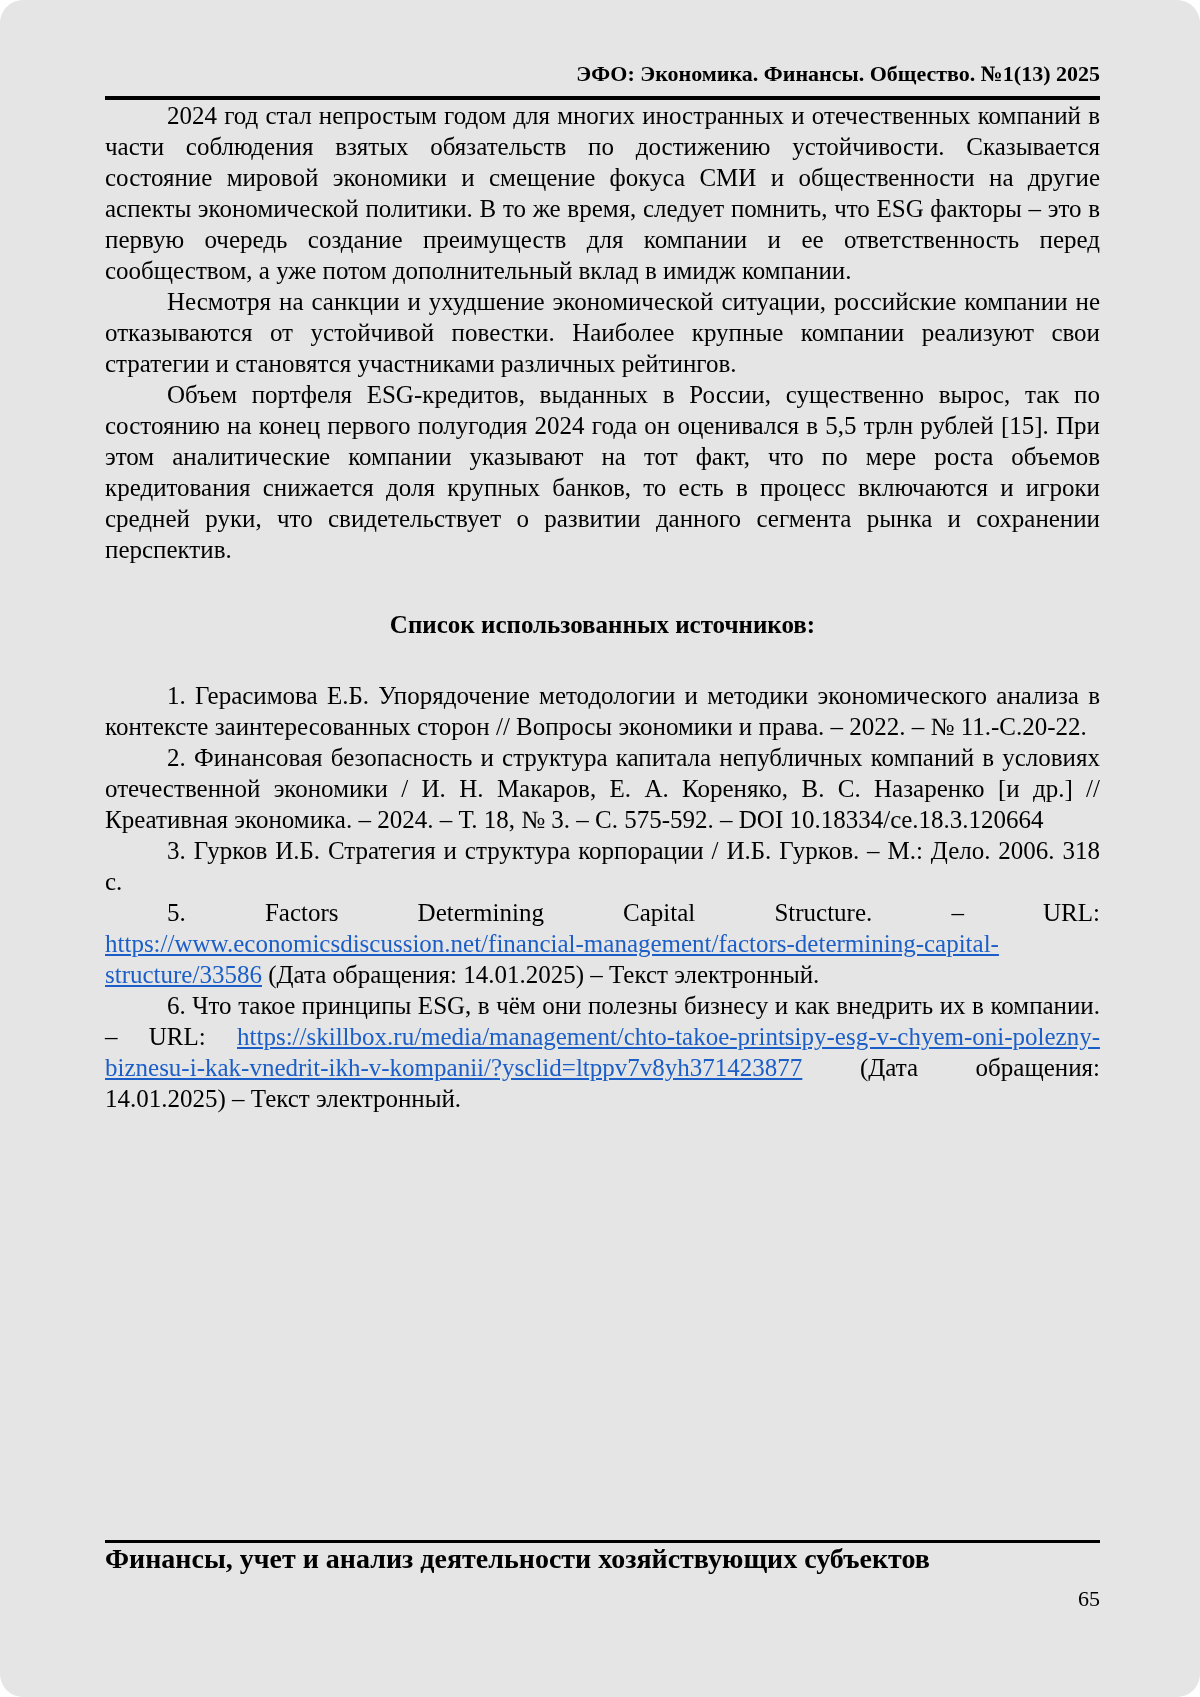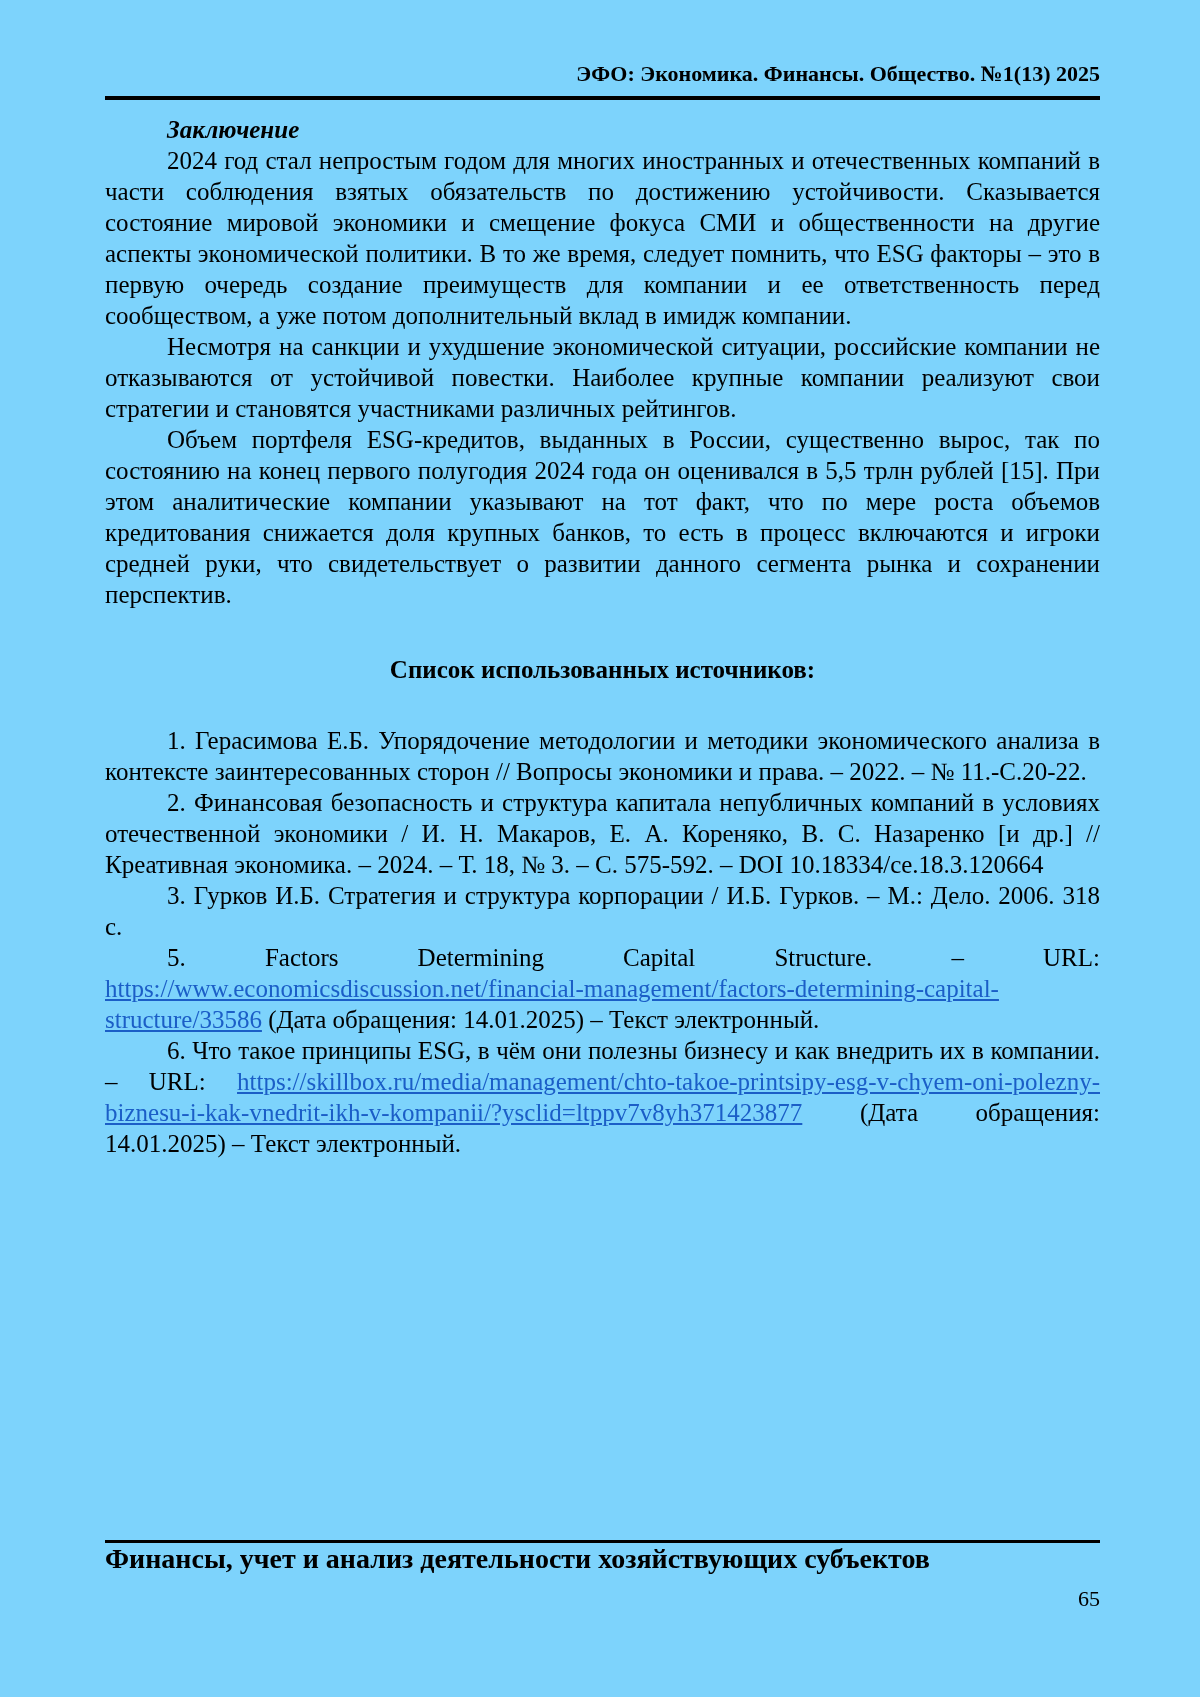--- a/index.html
+++ b/index.html
@@ -4,25 +4,26 @@
 <style>
   html, body {
     margin: 0;
     padding: 0;
     background: #ffffff;
   }
   .page {
     position: relative;
     width: 1200px;
     height: 1697px;
-    background: #7dd3fc;
+    background: #e5e5e5;
     color: #000000;
     font-family: "Liberation Serif", "DejaVu Serif", serif;
     overflow: hidden;
     box-sizing: border-box;
+    border-radius: 23px;
   }
   .content {
     padding: 60px 100px 0 105px;
   }
   .header-title {
     text-align: right;
     font-weight: bold;
     font-size: 22px;
     line-height: 28px;
     white-space: nowrap;
@@ -93,21 +94,20 @@
 </head>
 <body>
 
 <div class="page">
   <div class="content">
 
     <div class="header-title">ЭФО: Экономика. Финансы. Общество. №1(13) 2025</div>
 
     <hr class="header-rule">
 
-    <div class="section-title">Заключение</div>
 
     <p class="body-par">2024 год стал непростым годом для многих иностранных и отечественных компаний в части соблюдения взятых обязательств по достижению устойчивости. Сказывается состояние мировой экономики и смещение фокуса СМИ и общественности на другие аспекты экономической политики. В то же время, следует помнить, что ESG факторы – это в первую очередь создание преимуществ для компании и ее ответственность перед сообществом, а уже потом дополнительный вклад в имидж компании.</p>
 
     <p class="body-par">Несмотря на санкции и ухудшение экономической ситуации, российские компании не отказываются от устойчивой повестки. Наиболее крупные компании реализуют свои стратегии и становятся участниками различных рейтингов.</p>
 
     <p class="body-par">Объем портфеля ESG-кредитов, выданных в России, существенно вырос, так по состоянию на конец первого полугодия 2024 года он оценивался в 5,5 трлн рублей [15]. При этом аналитические компании указывают на тот факт, что по мере роста объемов кредитования снижается доля крупных банков, то есть в процесс включаются и игроки средней руки, что свидетельствует о развитии данного сегмента рынка и сохранении перспектив.</p>
 
     <div class="refs-heading">Список использованных источников:</div>
 
     <div class="refs-list" id="refs-list">

